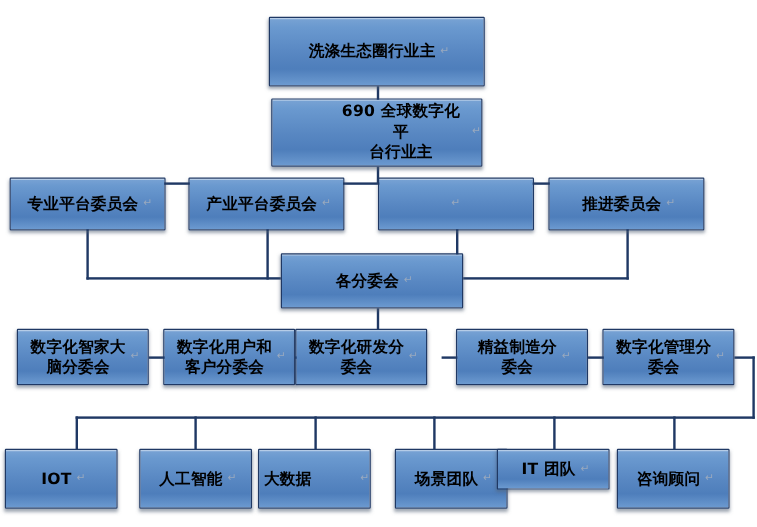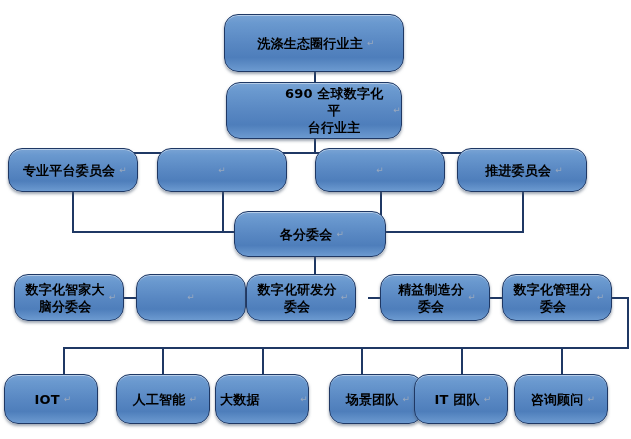--- a/index.html
+++ b/index.html
@@ -23,21 +23,21 @@
     background: #1F3864;
   }
   .line.h { height: 2px; }
   .line.v { width: 2px; }
 
   
   .node {
     position: absolute;
     box-sizing: border-box;
     border: 1px solid #1F3864;
-    border-radius: 14px;
+    border-radius: 1px;
     background: #5B8FC7;
     background: linear-gradient(to bottom,
                 #79A3D4 0%,
                 #6A99CF 14%,
                 #5887C2 52%,
                 #4E7EBB 76%,
                 #6C9AD0 100%);
     box-shadow: 0 2px 3px rgba(80,95,115,0.55),
                 inset 0 1px 0 rgba(255,255,255,0.45);
     display: flex;
@@ -110,20 +110,21 @@
     <span class="label">690 全球数字化平
 台行业主</span>
       <span class="pmark">↵</span>
   </div>
 
   <div class="node" style="left:8px; top:148px; width:130px; height:44px;">
     <span class="label">专业平台委员会</span>
       <span class="pmark">↵</span>
   </div>
   <div class="node" style="left:157px; top:148px; width:130px; height:44px;">
+    <span class="label">产业平台委员会</span>
       <span class="pmark">↵</span>
   </div>
   <div class="node" style="left:315px; top:148px; width:130px; height:44px;">
       <span class="pmark">↵</span>
   </div>
   <div class="node" style="left:457px; top:148px; width:130px; height:44px;">
     <span class="label">推进委员会</span>
       <span class="pmark">↵</span>
   </div>
 
@@ -131,20 +132,22 @@
     <span class="label">各分委会</span>
       <span class="pmark">↵</span>
   </div>
 
   <div class="node" style="left:14px; top:274px; width:110px; height:47px;">
     <span class="label">数字化智家大
 脑分委会</span>
       <span class="pmark">↵</span>
   </div>
   <div class="node" style="left:136px; top:274px; width:110px; height:47px;">
+    <span class="label">数字化用户和
+客户分委会</span>
       <span class="pmark">↵</span>
   </div>
   <div class="node" style="left:246px; top:274px; width:110px; height:47px;">
     <span class="label">数字化研发分
 委会</span>
       <span class="pmark">↵</span>
   </div>
   <div class="node" style="left:380px; top:274px; width:110px; height:47px;justify-content:center;">
     <span class="label">精益制造分
 委会</span>
@@ -165,21 +168,21 @@
       <span class="pmark">↵</span>
   </div>
   <div class="node" style="left:215px; top:374px; width:94px; height:50px;justify-content:space-between;">
     <span class="label">大数据</span>
       <span class="pmark">↵</span>
   </div>
   <div class="node" style="left:315px; top:374px; width:94px; height:50px;margin-left:14px;">
     <span class="label">场景团队</span>
       <span class="pmark">↵</span>
   </div>
-  <div class="node" style="left:414px; top:374px; width:94px; height:50px;">
+  <div class="node" style="left:414px; top:374px; width:94px; height:34px;">
     <span class="label">IT 团队</span>
       <span class="pmark">↵</span>
   </div>
   <div class="node" style="left:514px; top:374px; width:94px; height:50px;">
     <span class="label">咨询顾问</span>
       <span class="pmark">↵</span>
   </div>
 
 </div>
 

